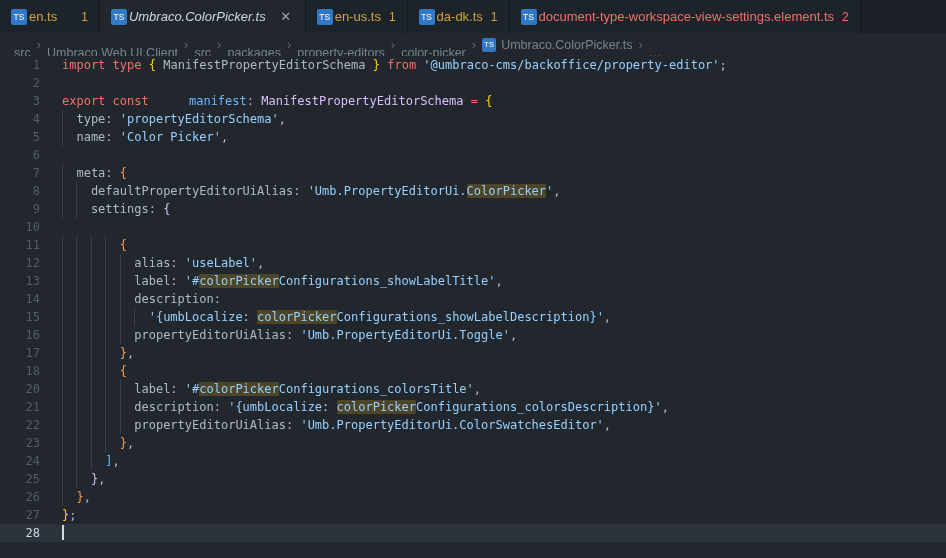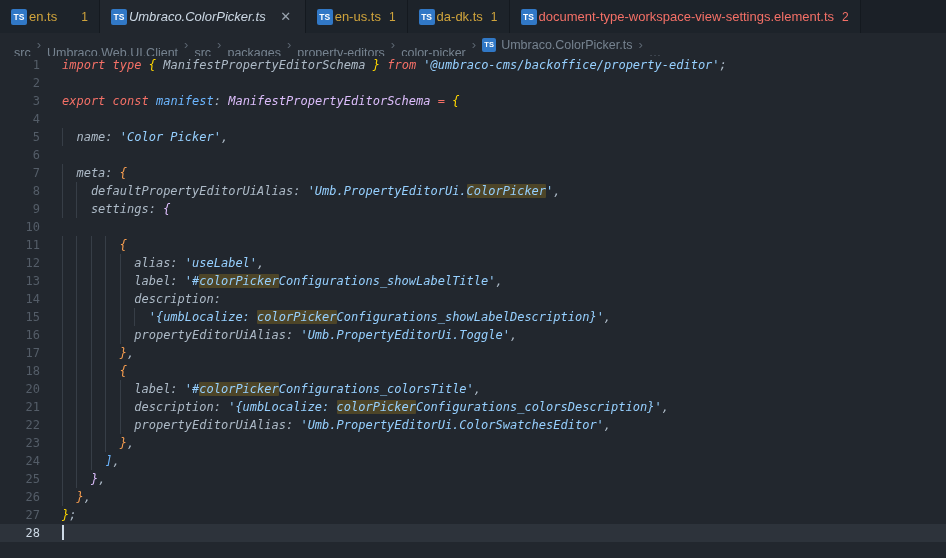--- a/index.html
+++ b/index.html
@@ -23,44 +23,44 @@
   .tab.active{background:var(--editor_bg);}
   .tab .tlabel{margin-left:2px;}
   .tab.warning .tlabel,.tab.warning .tbadge{color:var(--warning_fg);}
   .tab.error .tlabel,.tab.error .tbadge{color:var(--error_fg);}
   .tab.active .tlabel{color:var(--active_tab_fg);font-style:italic;}
   .tbadge{margin-left:8px;font-size:12px;}
   .tab.wide-gap .tbadge{margin-left:24px;}
   .tclose{margin-left:12px;color:#9aa4af;font-size:13px;width:16px;height:16px;
           display:flex;align-items:center;justify-content:center;border-radius:3px;}
   .ticon{width:16px;height:16px;border-radius:2px;background:var(--ts_icon_bg);
-         color:var(--ts_icon_fg);font-size:8.5px;font-weight:bold;flex:0 0 16px;
+         color:var(--ts_icon_fg);font-size:8.5px;font-weight:normal;flex:0 0 16px;
          display:flex;align-items:center;justify-content:center;font-style:normal;}
 
   
   .breadcrumbs{height:23px;display:flex;align-items:center;padding:0 14px;
                font-size:12.5px;color:var(--breadcrumb_fg);white-space:nowrap;overflow:hidden;}
   .crumb{cursor:pointer;margin-top:16px;}
   .crumb-sep{margin:0 6px;font-size:13px;color:#5b6570;}
   .crumb-file{display:flex;align-items:center;gap:5px;cursor:pointer;}
   .crumb-file .ticon{width:14px;height:14px;flex-basis:14px;font-size:7.5px;}
 
   
   .editor{height:502px;overflow:hidden;font-family:"DejaVu Sans Mono","Liberation Mono",monospace;
           font-size:12px;line-height:18px;position:relative;}
   .line{display:flex;height:18px;}
   .line.cur{background:var(--current_line_bg);}
   .lnum{flex:0 0 62px;padding-right:22px;text-align:right;color:var(--gutter_fg);
         user-select:none;}
   .line.cur .lnum{color:var(--gutter_active_fg);}
-  .lcode{white-space:pre;color:var(--fg);font-style:italic;}
+  .lcode{white-space:pre;color:var(--fg);}
   .ind{display:inline-block;height:18px;vertical-align:top;
        background:repeating-linear-gradient(to right,var(--guide) 0 1px,transparent 1px 2ch);}
   .tk-kw{color:var(--kw);} .tk-fg{color:var(--fg);} .tk-str{color:var(--str);}
-  .tk-ty{color:var(--ty);} .tk-cn{color:var(--cn);}
+  .tk-ty{color:var(--ty);} .tk-cn{color:var(--cn);margin-left:33px;}
   .tk-b1{color:var(--b1);} .tk-b2{color:var(--b2);} .tk-b3{color:var(--b3);} .tk-b4{color:var(--b4);}
   .tk-sh{color:var(--str);background:var(--hl_bg);border-radius:1px;}
   .cursor{display:inline-block;width:2px;height:15px;background:var(--cursor);
           vertical-align:middle;margin-top:-2px;}
 </style>
 </head>
 <body>
 
 <div class="tabbar">
     <div class="tab warning wide-gap">
@@ -117,20 +117,21 @@
     <div class="line">
       <div class="lnum">2</div>
       <div class="lcode"></div>
     </div>
     <div class="line">
       <div class="lnum">3</div>
       <div class="lcode"><span class="tk-kw">export</span><span class="tk-fg"> </span><span class="tk-kw">const</span><span class="tk-fg"> </span><span class="tk-cn">manifest</span><span class="tk-fg">: </span><span class="tk-ty">ManifestPropertyEditorSchema</span><span class="tk-fg"> </span><span class="tk-kw">=</span><span class="tk-fg"> </span><span class="tk-b1">{</span></div>
     </div>
     <div class="line">
       <div class="lnum">4</div>
+      <div class="lcode"><span class="ind" style="width: 2ch;"></span><span class="tk-fg">type</span><span class="tk-fg">: </span><span class="tk-str">'propertyEditorSchema'</span><span class="tk-fg">,</span></div>
     </div>
     <div class="line">
       <div class="lnum">5</div>
       <div class="lcode"><span class="ind" style="width: 2ch;"></span><span class="tk-fg">name</span><span class="tk-fg">: </span><span class="tk-str">'Color Picker'</span><span class="tk-fg">,</span></div>
     </div>
     <div class="line">
       <div class="lnum">6</div>
     </div>
     <div class="line">
       <div class="lnum">7</div>

